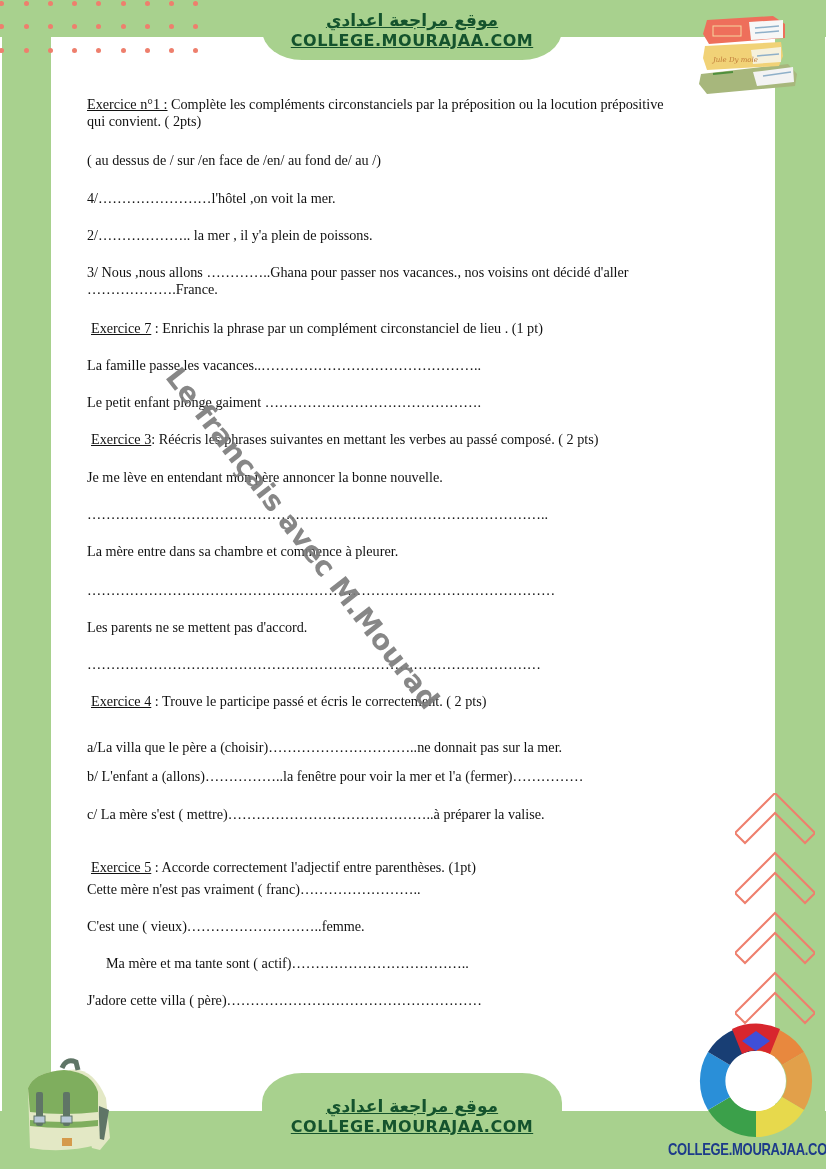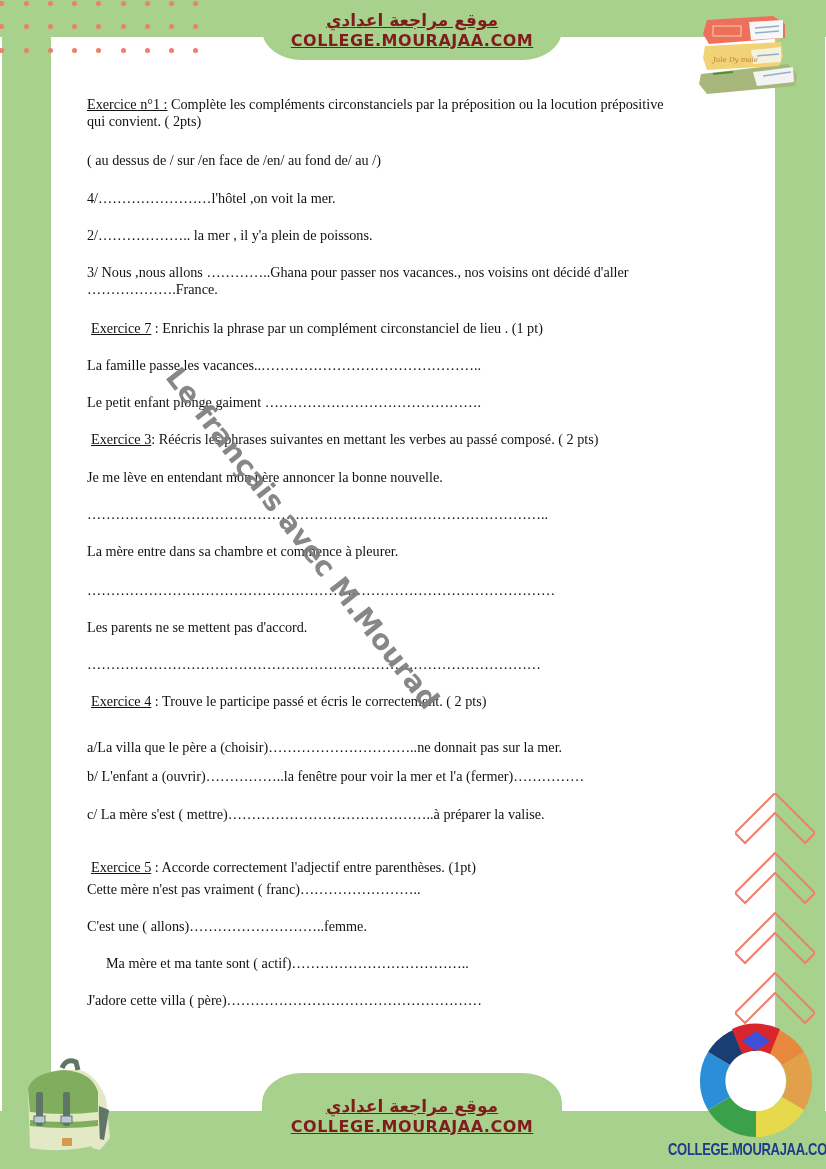--- a/index.html
+++ b/index.html
@@ -4,21 +4,21 @@
 <style>
   html, body { margin:0; padding:0; }
   body { width:826px; height:1169px; position:relative; overflow:hidden; background:#ffffff; font-family:"Liberation Serif", serif; }
   .green { background:#a8d18e; position:absolute; }
   #top-band { left:0; top:0; width:826px; height:37px; }
   #left-strip { left:2px; top:0; width:49px; height:1169px; }
   #right-strip { left:775px; top:0; width:50px; height:1169px; }
   #bottom-band { left:0; top:1111px; width:826px; height:58px; }
   .dots { position:absolute; left:0; height:6px; width:200px; }
   .dot { position:absolute; width:5px; height:5px; border-radius:50%; background:#ee7f6d; }
-  .tab { position:absolute; background:#a8d18e; color:#7f1d1d; text-align:center; font-family:"DejaVu Sans", sans-serif; font-weight:bold; }
+  .tab { position:absolute; background:#a8d18e; color:#14532d; text-align:center; font-family:"DejaVu Sans", sans-serif; font-weight:bold; }
   #header-tab { left:262px; top:0; width:300px; height:60px; border-radius:0 0 40px 40px / 0 0 30px 30px; }
   #footer-tab { left:262px; top:1073px; width:300px; height:96px; border-radius:40px 40px 0 0 / 30px 30px 0 0; }
   .tab .ar { font-size:17px; text-decoration:underline; direction:rtl; display:block; line-height:22px; }
   .tab .url { font-size:16px; text-decoration:underline; letter-spacing:0.5px; display:block; line-height:20px; }
   #header-tab .ar { margin-top:9px; }
   #footer-tab .ar { margin-top:22px; }
   .page { position:absolute; left:87px; top:95px; width:600px; font-size:14.2px; color:#111; }
   .line { position:absolute; left:0; white-space:nowrap; line-height:17px; }
   .line.wrap { white-space:normal; width:590px; }
   .exlabel { text-decoration:underline; }
@@ -118,28 +118,28 @@
   <div class="line" style="top:411px;">……………………………………………………………………………………..</div>
   <div class="line" style="top:448px;">La mère entre dans sa chambre et commence à pleurer.</div>
   <div class="line" style="top:487px;">………………………………………………………………………………………</div>
   <div class="line" style="top:524px;">Les parents ne se mettent pas d'accord.</div>
   <div class="line" style="top:561px;">……………………………………………………………………………………</div>
 
   <div class="line" style="top:598px; left:4px;">
     <span class="exlabel">Exercice 4</span><span> : Trouve le participe passé et écris le correctement. ( 2 pts)</span>
   </div>
   <div class="line" style="top:644px;">a/La villa que le père a (choisir)…………………………..ne donnait pas sur la mer.</div>
-  <div class="line" style="top:673px;">b/ L'enfant a (ouvrir)……………..la fenêtre pour voir la mer et l'a (fermer)……………</div>
+  <div class="line" style="top:673px;">b/ L'enfant a (allons)……………..la fenêtre pour voir la mer et l'a (fermer)……………</div>
   <div class="line" style="top:711px;">c/ La mère s'est ( mettre)……………………………………..à préparer la valise.</div>
 
   <div class="line" style="top:764px; left:4px;">
     <span class="exlabel">Exercice 5</span><span> : Accorde correctement l'adjectif entre parenthèses. (1pt)</span>
   </div>
   <div class="line" style="top:786px;">Cette  mère n'est pas vraiment ( franc)……………………..</div>
-  <div class="line" style="top:823px;">C'est une ( allons)………………………..femme.</div>
+  <div class="line" style="top:823px;">C'est une ( vieux)………………………..femme.</div>
   <div class="line" style="top:860px;margin-left:19px;">Ma mère et ma tante sont  ( actif)………………………………..</div>
   <div class="line" style="top:897px;">J'adore cette villa ( père)………………………………………………</div>
 </div>
 
 <div id="watermark">Le français avec M.Mourad</div>
 
 <svg class="chev" style="top:793px; height:240px;" viewBox="0 0 80 240">
   <g fill="none" stroke="#ee7f6d" stroke-width="2">
     <path d="M0 40 L40 0 L80 40 L70 50 L40 20 L10 50 Z"></path>
     <path d="M0 100 L40 60 L80 100 L70 110 L40 80 L10 110 Z"></path>

